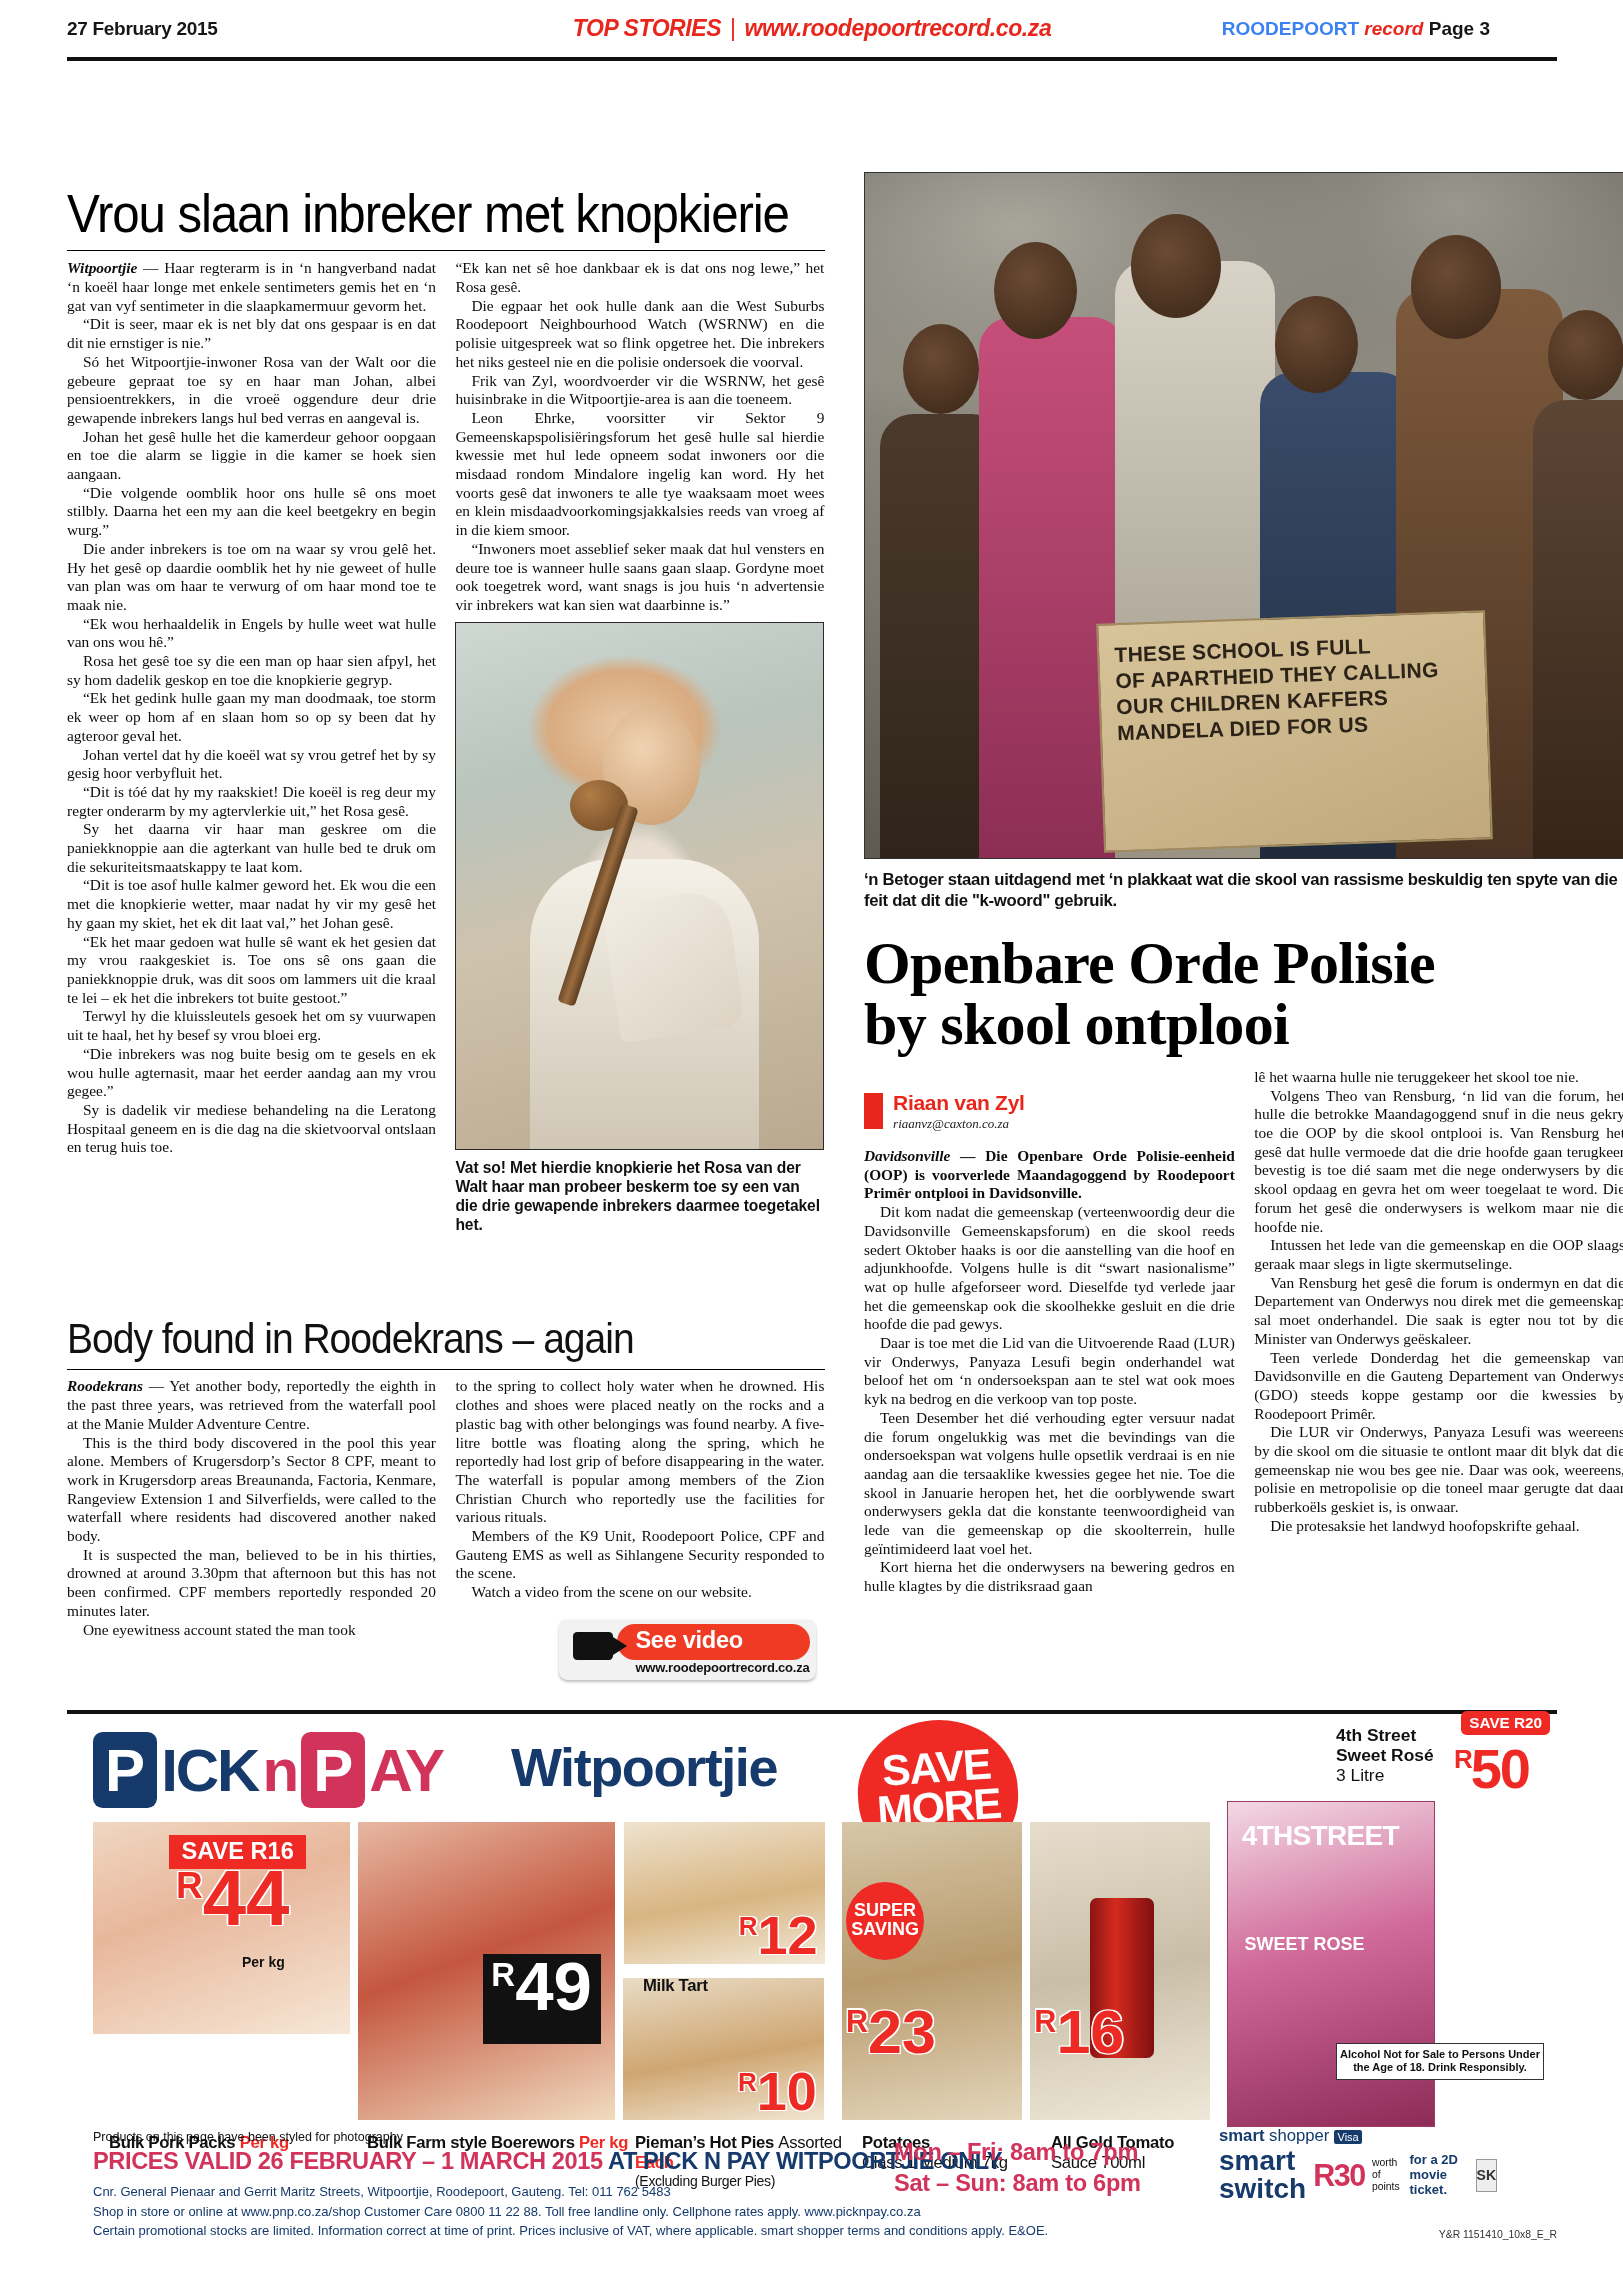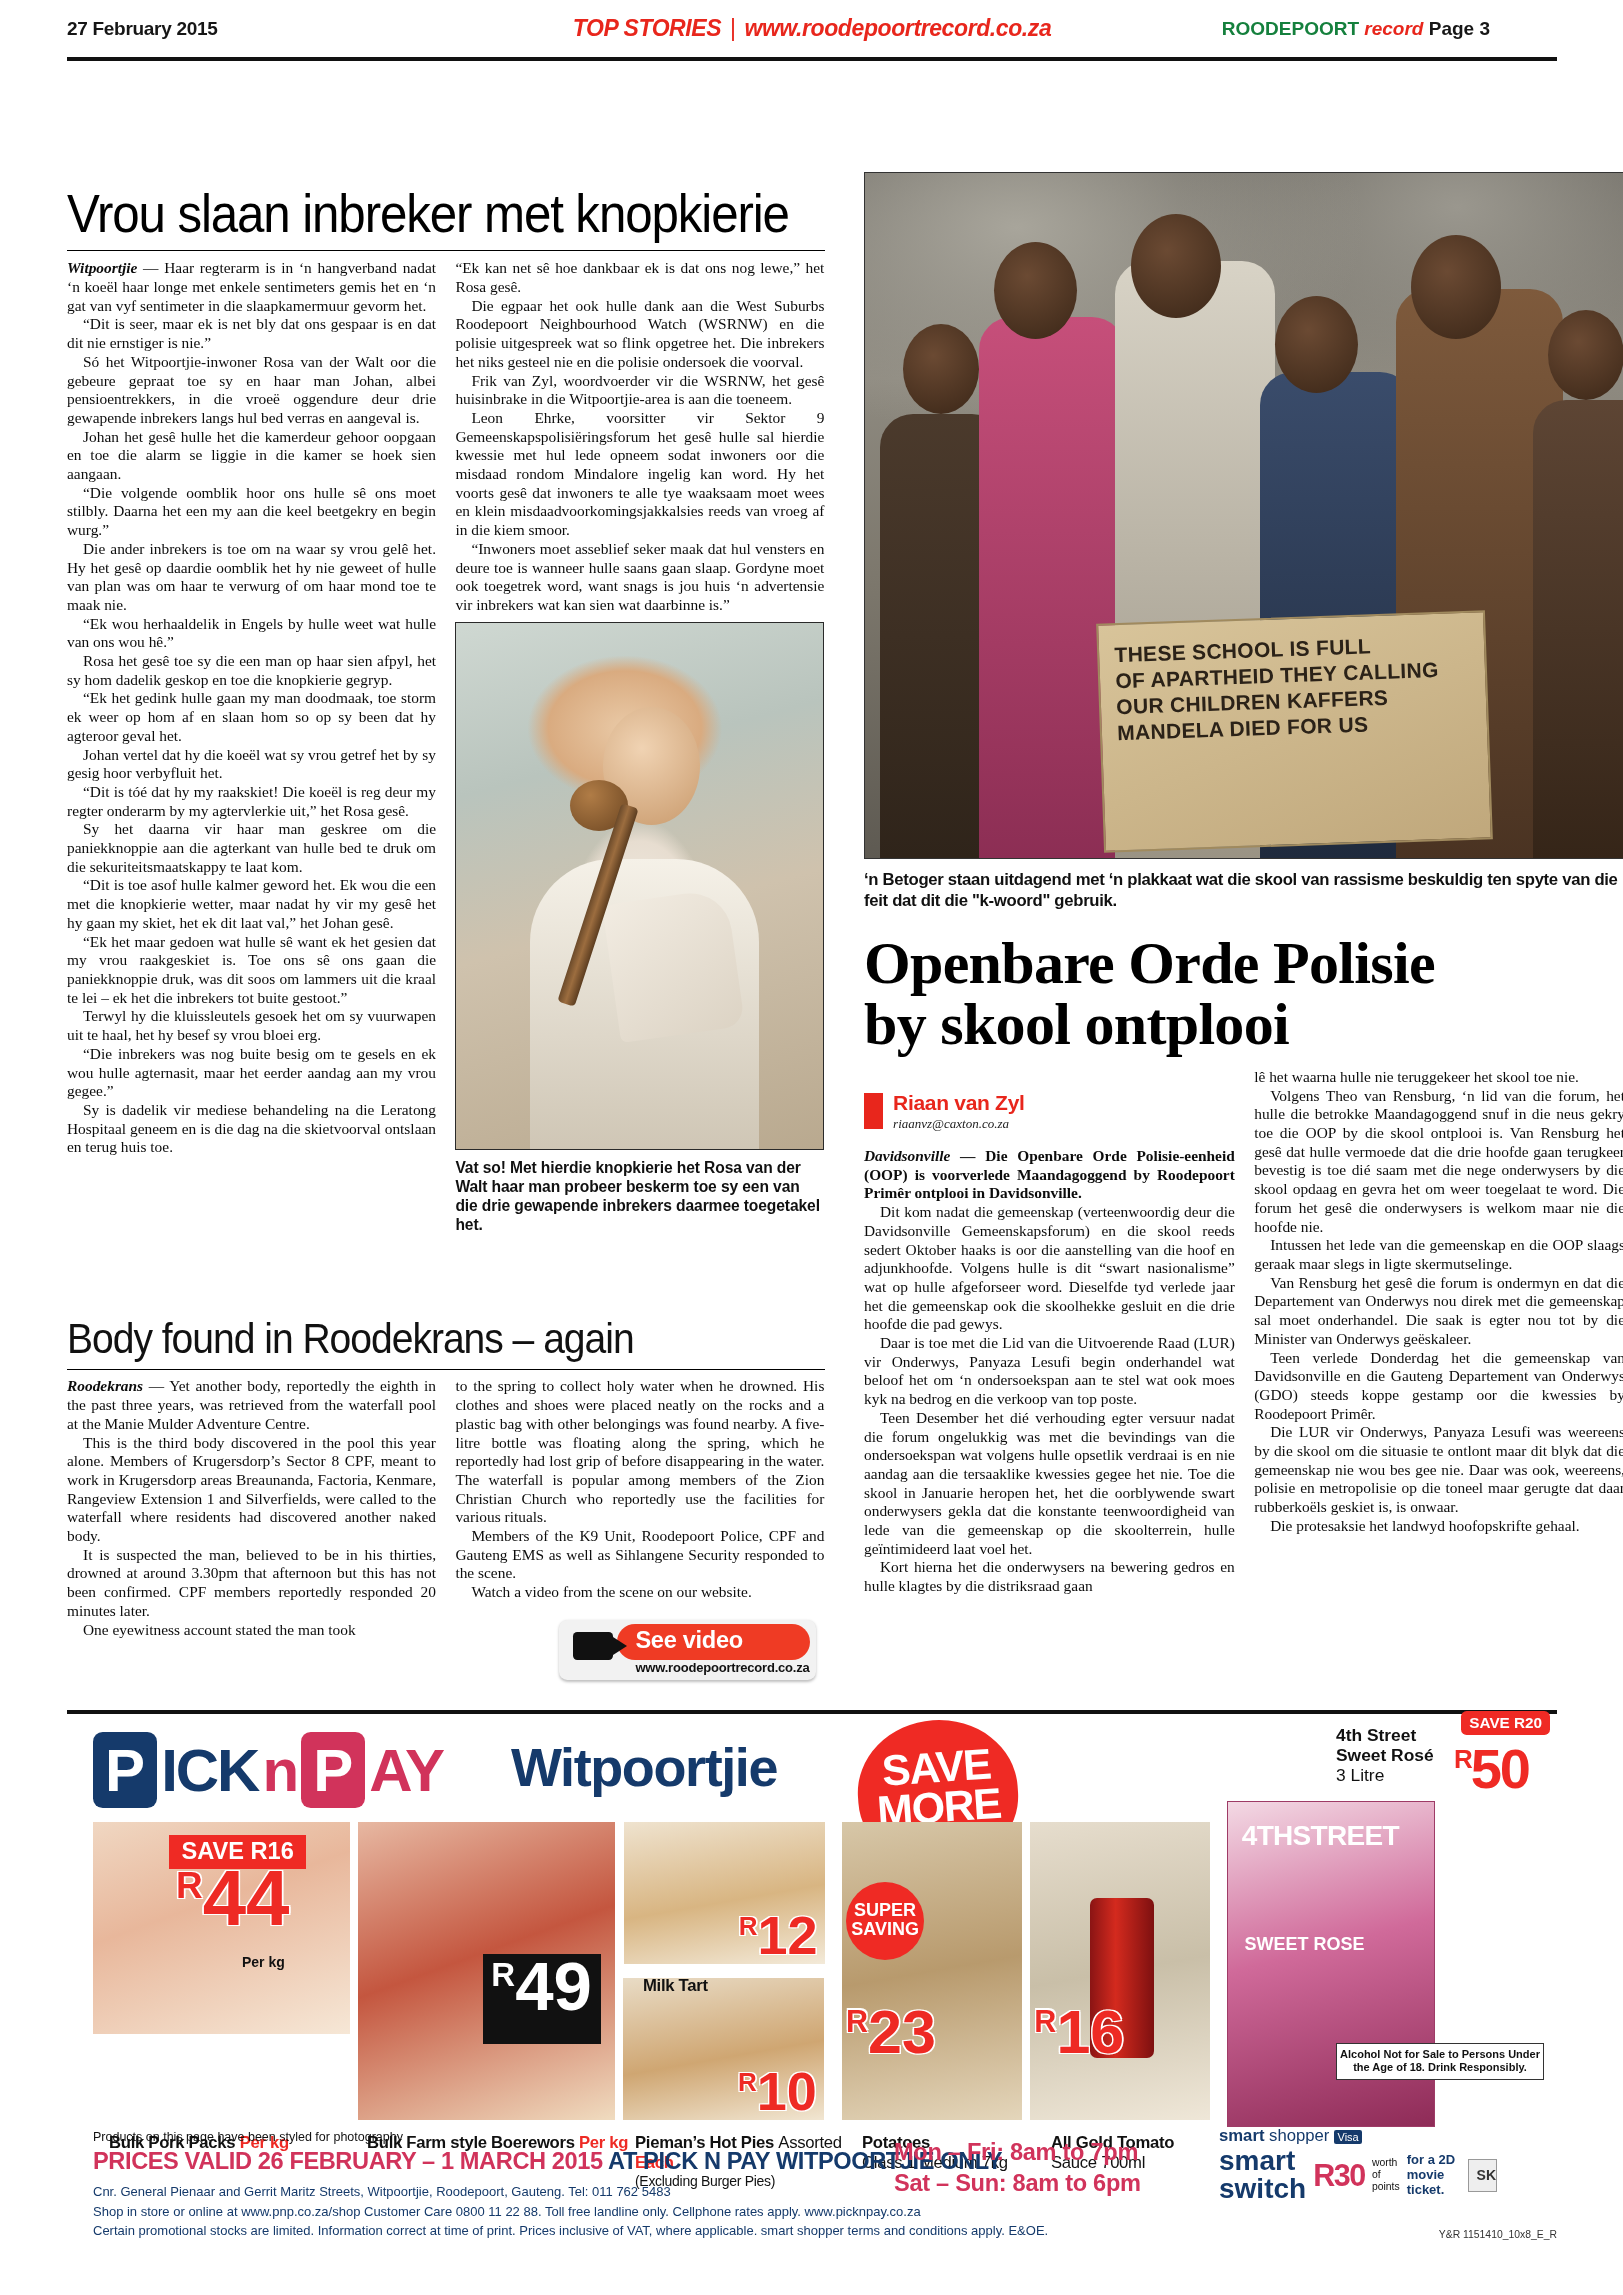--- a/index.html
+++ b/index.html
@@ -14,21 +14,21 @@
   .page { position:relative; width:1624px; height:2295px; padding:0 67px; }
 
   
   .masthead { position:relative; height:57px; display:flex; align-items:center; }
   .mh-date { font-family:"Liberation Sans", sans-serif; font-weight:bold; font-size:19px; letter-spacing:-0.3px; color:#161616; }
   .mh-center { position:absolute; left:0; right:0; text-align:center; font-family:"Liberation Sans", sans-serif;
                font-weight:bold; font-style:italic; font-size:23px; color:#e8261c; letter-spacing:-0.4px;}
   .mh-center .bar { color:#e8261c; font-style:normal; font-weight:normal; padding:0 2.8px;}
   .mh-right { position:absolute; right:67px; font-family:"Liberation Sans", sans-serif; font-weight:bold; font-size:19px; }
   .mh-right .rec { color:#e8261c; font-style:italic; font-weight:bold; }
-  .mh-right .rd { color:#15803d; }
+  .mh-right .rd { color:#3b82f6; }
   .mh-right .pg { color:#161616; }
   .rule-heavy { border-top:4.9px solid #111; }
 
   
   .body-grid { position:relative; }
 
   .headline1 {
     font-family:"Liberation Sans", sans-serif;
     font-weight:normal;
     font-size:53px;
@@ -200,21 +200,21 @@
   .ss-box { position:absolute; left:1152px; top:412px; width:278px; }
   .ss-head { font-family:"Liberation Sans", sans-serif; font-size:16.7px; color:#153a6b; }
   .ss-head b { font-weight:bold; }
   .ss-head .sub { background:#153a6b; color:#fff; font-size:11px; padding:0.7px 3.5px; border-radius:2.1px; }
   .ss-row { display:flex; align-items:center; gap:7px; margin-top:1.4px; }
   .ss-smart { font-family:"Liberation Sans", sans-serif; font-weight:bold; font-size:28px; color:#153a6b; line-height:1; }
   .ss-r30 { font-family:"Liberation Sans", sans-serif; font-weight:bold; font-size:30.5px; color:#d1335b; letter-spacing:-1.4px; }
   .ss-worth { font-family:"Liberation Sans", sans-serif; font-size:10.4px; color:#111; line-height:1.15; }
   .ss-movie { font-family:"Liberation Sans", sans-serif; font-weight:bold; font-size:13px; color:#153a6b; line-height:1.15; }
   .sk-box { width:43px; height:33px; background:#eee; border:0.7px solid #999; font-family:"Liberation Sans", sans-serif;
-            font-weight:bold; font-size:14px; display:flex; align-items:center; justify-content:center; color:#333;padding-left:8px;}
+            font-weight:bold; font-size:14px; display:flex; align-items:center; justify-content:center; color:#333;}
   .ad-code { position:absolute; right:0; top:515px; font-family:"Liberation Sans", sans-serif; font-size:10.4px; color:#333; }
 
   .alc-note { position:absolute; left:1269px; top:329px; width:208px; text-align:center;
               font-family:"Liberation Sans", sans-serif; font-weight:bold; font-size:11px; line-height:1.25;
               border:0.7px solid #333; padding:3.5px 2.8px; color:#111; background:#fff; }
 </style>
 </head>
 <body>
 
 <div class="page">

